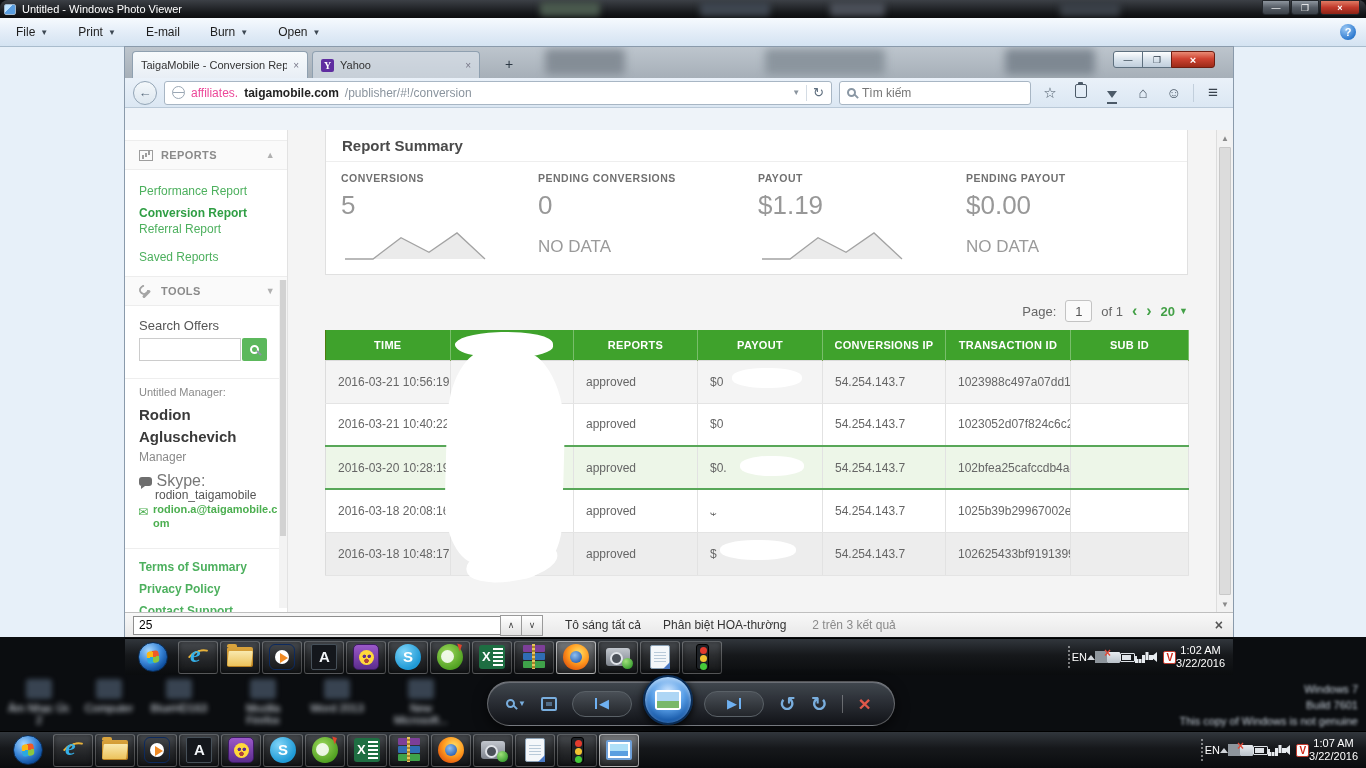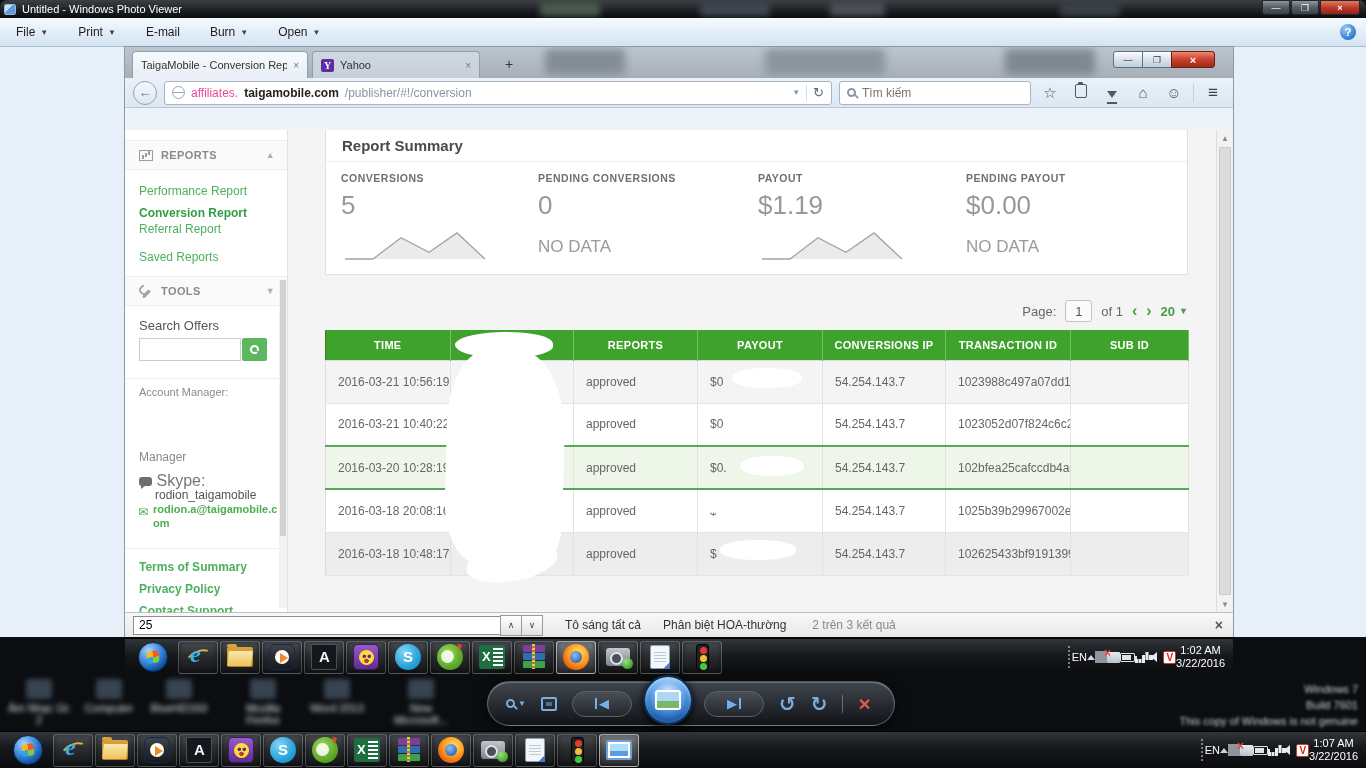--- a/index.html
+++ b/index.html
@@ -429,21 +429,22 @@
             <span class="wrench-ico"></span>
             <span>TOOLS</span>
             <span class="strip-caret">▼</span>
           </div>
           <div class="sb-label" style="top:188px;font-size:13px">Search Offers</div>
           <input class="so-input" style="">
           <span class="so-btn">
               <span class="mag" style="border-color:#fff"></span>
             </span>
           <div class="sb-div" style="top:248px"></div>
-          <div class="sb-label" style="top:256px;font-size:11px;color:#8a8a8a">Account Manager:</div>
+          <div class="sb-label" style="top:256px;font-size:11px;color:#8a8a8a">Untitled Manager:</div>
+          <div class="mgr-name">Rodion Agluschevich</div>
           <div class="sb-label" style="top:320px;font-size:12px;color:#8a8a8a">Manager</div>
           <div class="sb-label" style="top:342px;color:#777">
             <span class="bubble-ico"></span>
             <span>Skype:</span>
           </div>
           <div class="sb-label" style="top:358px;left:30px;font-size:12px">rodion_taigamobile</div>
           <div class="sb-label" style="top:372px;left:13px"><span class="mail-ico">✉</span></div>
           <a class="sb-email">rodion.a@taigamobile.com</a>
           <div class="sb-div" style="top:418px"></div>
           <a class="sb-foot" style="top:430px">Terms of Summary</a>

